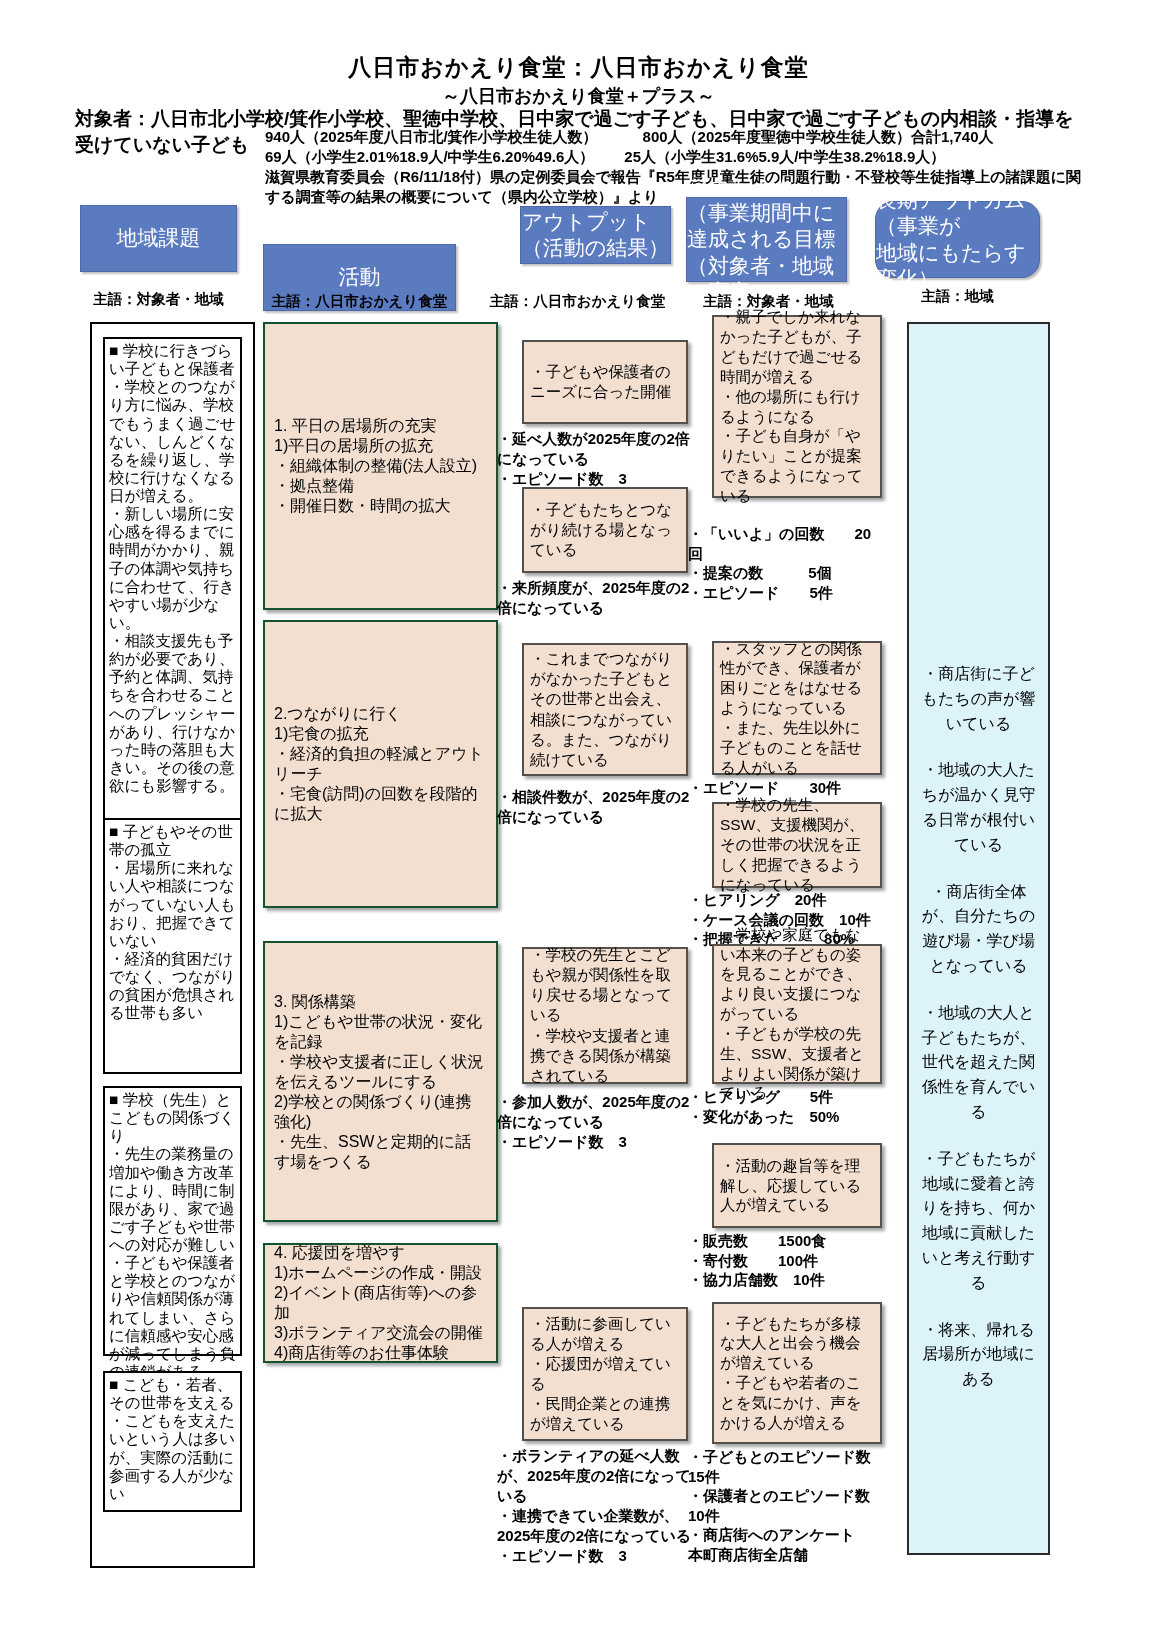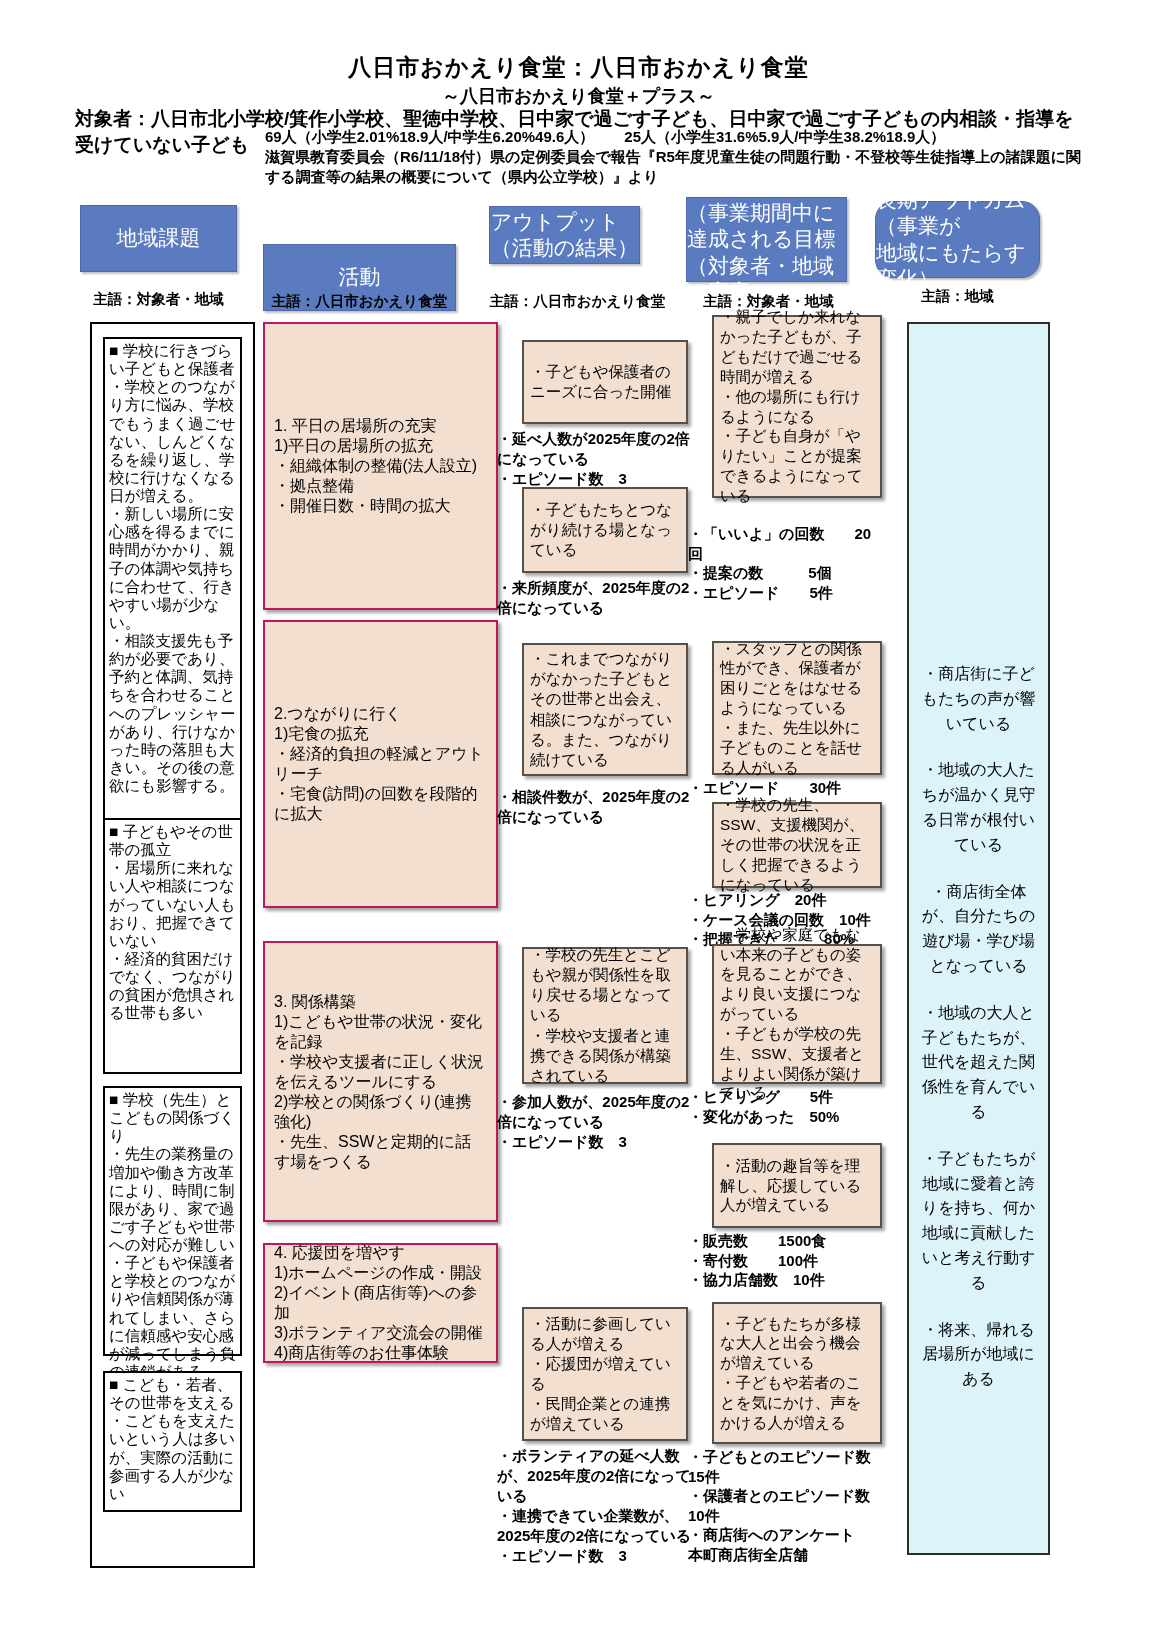--- a/index.html
+++ b/index.html
@@ -8,44 +8,45 @@
   .abs{position:absolute;box-sizing:border-box;}
   .pre{white-space:pre-line;}
   .title{top:52px;left:0;width:1157px;text-align:center;font-size:23px;font-weight:bold;letter-spacing:1px;}
   .subtitle{top:84px;left:0;width:1157px;text-align:center;font-size:18px;font-weight:bold;}
   .target-line{top:106px;left:75px;width:1012px;font-size:19px;font-weight:bold;}
   .detail-lines{top:127px;left:265px;width:828px;font-size:15px;font-weight:bold;line-height:20px;}
   .col-header{background:var(--header-bg,#5b7bc0);color:#fff;display:flex;align-items:center;justify-content:center;text-align:left;font-size:21px;line-height:1.25;border:1px solid #4d69a9;box-shadow:2px 2px 2px rgba(0,0,0,.25);}
   .subject{font-size:14.5px;font-weight:bold;text-align:center;}
   .issues-outer{left:90px;top:322px;width:165px;height:1246px;border:2px solid #000;background:#fff;}
   .issue-box{left:103px;width:139px;border:2px solid #000;background:#fff;font-size:15.5px;line-height:1.17;padding:3px 4px;}
-  .activity-box{left:263px;width:235px;background:var(--activity-box-bg,#f2dfd0);border:2px solid #be185d;box-shadow:3px 3px 3px rgba(0,0,0,.35);font-size:16px;line-height:1.25;display:flex;align-items:center;padding:0 9px;}
+  .activity-box{left:263px;width:235px;background:var(--activity-box-bg,#f2dfd0);border:2px solid #14532d;box-shadow:3px 3px 3px rgba(0,0,0,.35);font-size:16px;line-height:1.25;display:flex;align-items:center;padding:0 9px;}
   .out-box{left:522px;width:166px;background:var(--activity-box-bg,#f2dfd0);border:2px solid #54504c;box-shadow:3px 3px 3px rgba(0,0,0,.35);font-size:15.5px;line-height:1.3;display:flex;align-items:center;padding:2px 6px;}
   .out-note{left:497px;width:195px;font-size:15px;font-weight:bold;line-height:1.33;}
   .oc-box{left:712px;width:170px;background:var(--activity-box-bg,#f2dfd0);border:2px solid #54504c;box-shadow:3px 3px 3px rgba(0,0,0,.35);font-size:15.5px;line-height:1.28;display:flex;align-items:center;padding:2px 6px;}
   .oc-note{left:688px;width:196px;font-size:15px;font-weight:bold;line-height:1.3;}
   .longterm-box{left:907px;top:322px;width:143px;height:1233px;background:var(--longterm-box-bg,#dcf3fa);border:2px solid #2b2b2b;font-size:16px;line-height:1.55;text-align:center;padding:338px 6px 0 6px;}
   .lt-item{margin-bottom:22px;}
 </style>
 </head>
 <body>
 
 <div class="canvas">
 
   <div class="abs title">八日市おかえり食堂：八日市おかえり食堂</div>
   <div class="abs subtitle">～八日市おかえり食堂＋プラス～</div>
   <div class="abs target-line">対象者：八日市北小学校/箕作小学校、聖徳中学校、日中家で過ごす子ども、日中家で過ごす子どもの内相談・指導を受けていない子ども</div>
   <div class="abs detail-lines">
+    <div>940人（2025年度八日市北/箕作小学校生徒人数）　　　800人（2025年度聖徳中学校生徒人数）合計1,740人</div>
     <div>69人（小学生2.01%18.9人/中学生6.20%49.6人）　　25人（小学生31.6%5.9人/中学生38.2%18.9人）</div>
     <div>滋賀県教育委員会（R6/11/18付）県の定例委員会で報告『R5年度児童生徒の問題行動・不登校等生徒指導上の諸課題に関する調査等の結果の概要について（県内公立学校）』より</div>
   </div>
 
   <div class="abs col-header pre" style="left:80px;top:205px;width:157px;height:67px;">地域課題</div>
   <div class="abs col-header pre" style="left:263px;top:205px;width:193px;height:67px;margin-top:39px;">活動</div>
-  <div class="abs col-header pre" style="left:489px;top:206px;width:151px;height:58px;">アウトプット
+  <div class="abs col-header pre" style="left:520px;top:206px;width:151px;height:58px;">アウトプット
 （活動の結果）</div>
   <div class="abs col-header pre" style="left:686px;top:197px;width:161px;height:85px;">アウトカム
 （事業期間中に
 達成される目標
 （対象者・地域の変容））</div>
   <div class="abs col-header pre" style="left:875px;top:201px;width:165px;height:77px;border-radius:18px;">長期アウトカム
 （事業が
 地域にもたらす変化）</div>
 
   <div class="abs subject" style="left:80px;top:290px;width:157px;">主語：対象者・地域</div>

